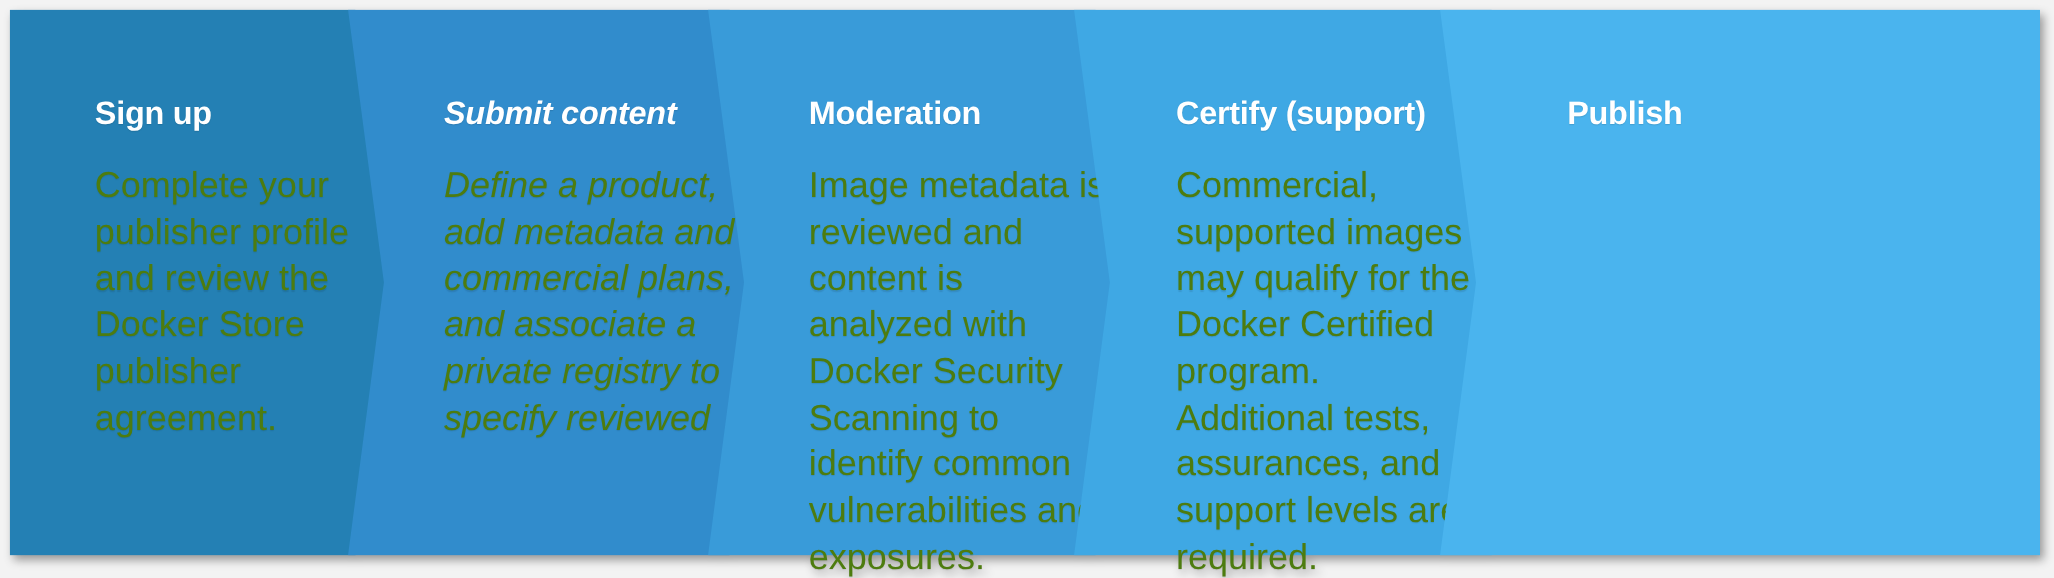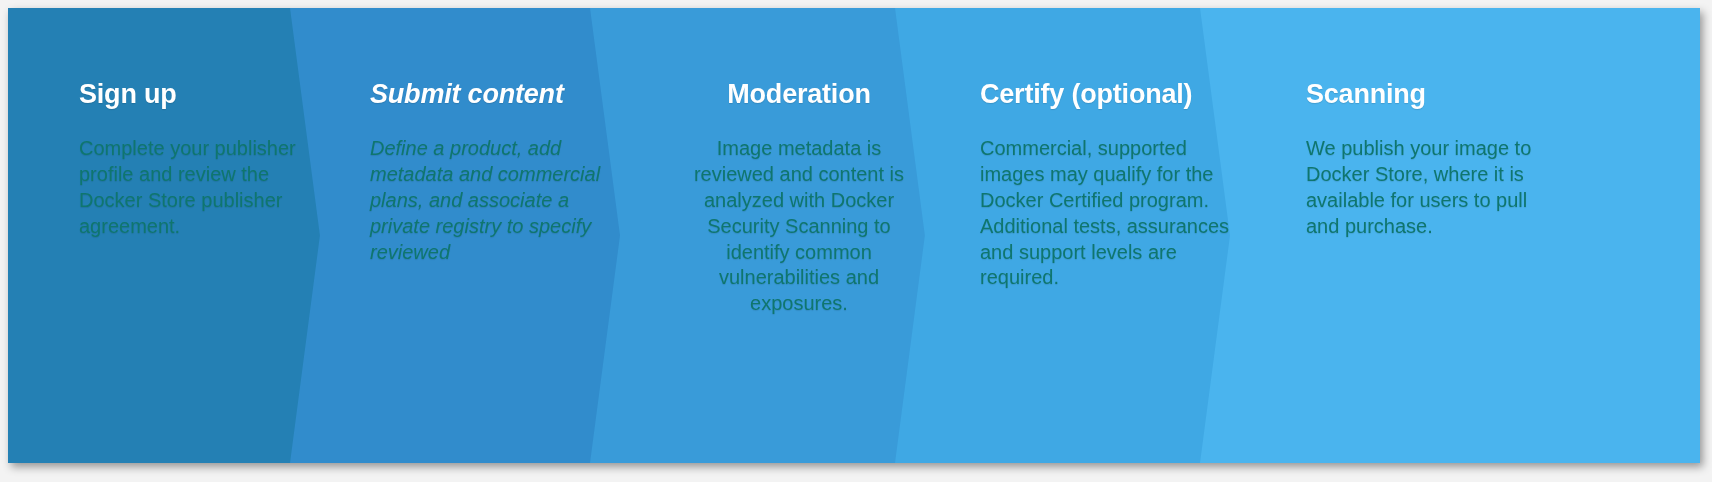--- a/index.html
+++ b/index.html
@@ -49,33 +49,33 @@
     font-weight: bold;
     color: #ffffff;
     letter-spacing: -0.2px;
     margin: 0 0 28px 0;
     line-height: 1.05;
     text-shadow: 0 1px 1px rgba(0,0,0,0.12);
     white-space: nowrap;
   }
 
   .stage-desc {
-    font-size: 20px;
+    font-size: 30px;
     font-weight: normal;
-    color: #0f766e;
+    color: #4d7c0f;
     line-height: 1.29;
     margin: 0;
     text-shadow: 0 1px 1px rgba(0,0,0,0.10);
     white-space: pre-line;
   }
 
   
   #stage-0 { left: 0px;    width: 318px; padding-left: 24px; }
   #stage-1 { left: 282px;  width: 348px; font-style: italic; }
-  #stage-2 { left: 582px;  width: 353px; text-align: center; }
+  #stage-2 { left: 582px;  width: 353px; }
   #stage-3 { left: 887px;  width: 378px; }
   #stage-4 { left: 1192px; width: 500px; }
 
   
   #stage-0 .stage-body {
     clip-path: polygon(0 0, 90.6% 0, 100% 50%, 90.6% 100%, 0 100%);
   }
   
   #stage-1 .stage-body {
     clip-path: polygon(0 0, 91.4% 0, 100% 50%, 91.4% 100%, 0 100%, 8.6% 50%);
@@ -122,26 +122,25 @@
     <div class="stage-body" style="background-color: rgb(57, 155, 217);"></div>
     <div class="stage-text">
       <div class="stage-title">Moderation</div>
       <div class="stage-desc">Image metadata is reviewed and content is analyzed with Docker Security Scanning to identify common vulnerabilities and exposures.</div>
     </div>
   </div>
 
   <div class="stage" id="stage-3">
     <div class="stage-body" style="background-color: rgb(63, 168, 228);"></div>
     <div class="stage-text">
-      <div class="stage-title">Certify (optional)</div>
+      <div class="stage-title">Certify (support)</div>
       <div class="stage-desc">Commercial, supported images may qualify for the Docker Certified program.  Additional tests, assurances, and support levels are required.</div>
     </div>
   </div>
 
   <div class="stage" id="stage-4">
     <div class="stage-body" style="background-color: rgb(74, 180, 238);"></div>
     <div class="stage-text">
-      <div class="stage-title">Scanning</div>
-      <div class="stage-desc">We publish your image to Docker Store, where it is available for users to pull and purchase.</div>
+      <div class="stage-title">Publish</div>
     </div>
   </div>
 
 </div>
 
 </body></html>

